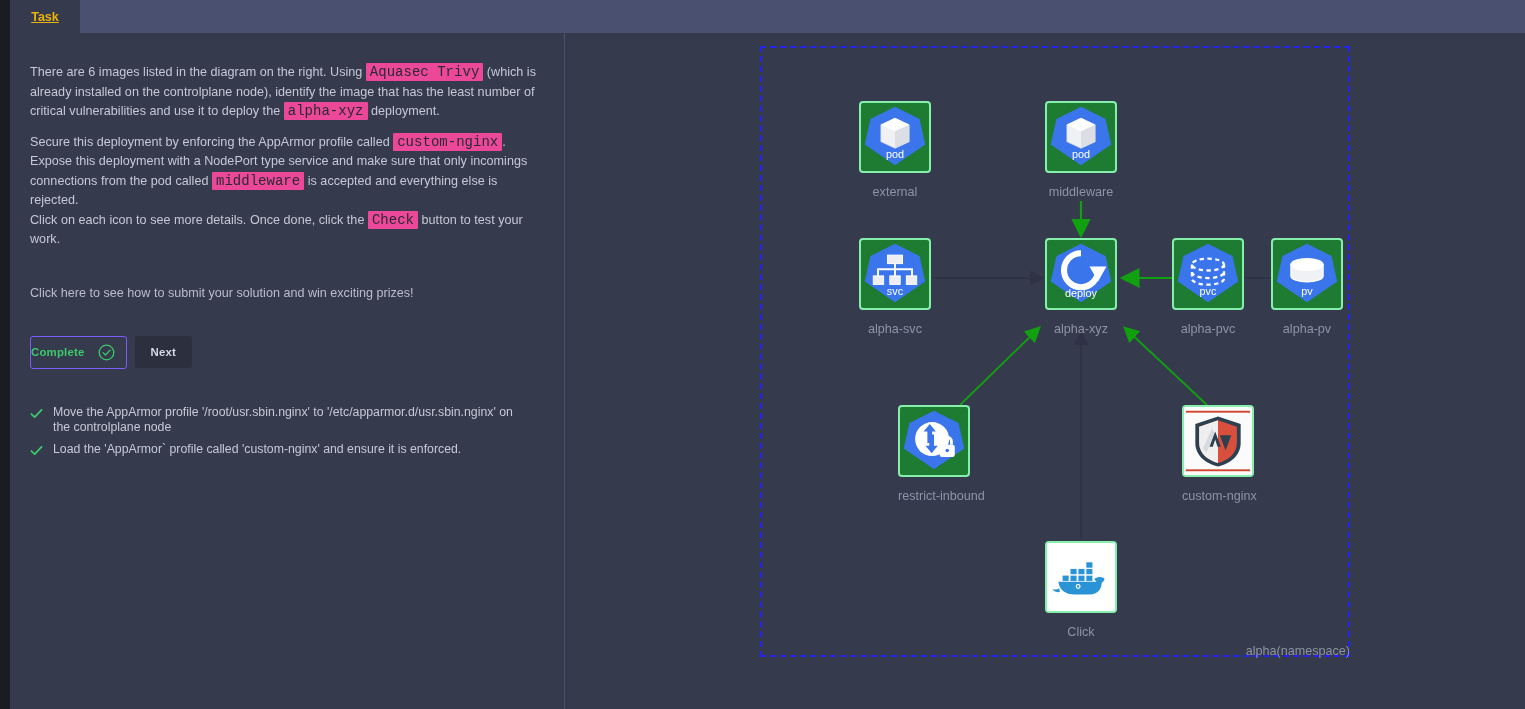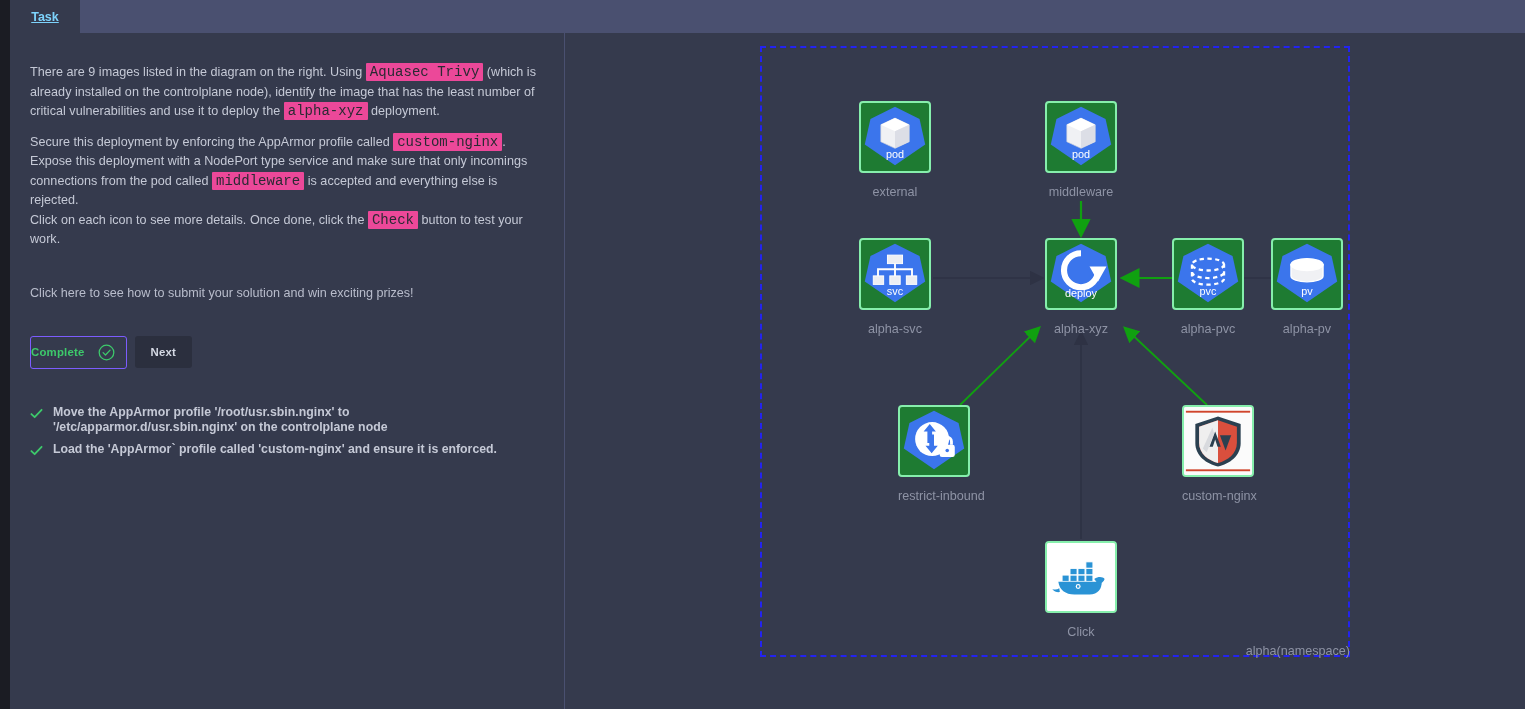--- a/index.html
+++ b/index.html
@@ -27,21 +27,21 @@
   .tab {
     min-width: 70px;
     padding: 0 18px;
     display: flex; align-items: center; justify-content: center;
     font-size: 12.5px; font-weight: bold;
     color: #c9cddb;
     background: #323647;
     border: none;
     cursor: pointer;
   }
-  .tab.active { background: #353a4d; color: #7dd3fc; text-decoration: underline; }
+  .tab.active { background: #353a4d; color: #eab308; text-decoration: underline; }
   .tab-rest { flex: 1; background: #4a5070; }
 
   
   .content {
     position: absolute; left: 10px; top: 33px;
     width: 1515px; height: 676px;
     background: #353a4d;
   }
   .divider {
     position: absolute; left: 554px; top: 0;
@@ -116,21 +116,21 @@
   .tasklist li {
     display: flex; align-items: flex-start; gap: 10px;
     margin-bottom: 6px;
     color: #c5c9d6;
     font-size: 12.3px;
     line-height: 15.6px;
   }
   .tasklist .tick {
     flex: 0 0 13px; width: 13px; height: 13px; margin-top: 2px;
   }
-  .tasklist .txt { max-width: 470px; font-weight: bold; }
+  .tasklist .txt { max-width: 470px; }
 
   
   .right {
     position: absolute; left: 555px; top: 0;
     width: 960px; height: 676px;
   }
   .ns-box {
     position: absolute;
     left: 195px; top: 13px;
     width: 590px; height: 611px;
@@ -190,21 +190,21 @@
     <button class="tab active">Task</button>
     <div class="tab-rest"></div>
   </div>
 
   <div class="content">
     <div class="divider"></div>
 
     <div class="left">
 
       <p class="para">
-        <span>There are 9 images listed in the diagram on the right. Using </span><code class="inline">Aquasec Trivy</code><span> (which is already installed on the controlplane node), identify the image that has the least number of critical vulnerabilities and use it to deploy the </span><code class="inline">alpha-xyz</code><span> deployment.</span>
+        <span>There are 6 images listed in the diagram on the right. Using </span><code class="inline">Aquasec Trivy</code><span> (which is already installed on the controlplane node), identify the image that has the least number of critical vulnerabilities and use it to deploy the </span><code class="inline">alpha-xyz</code><span> deployment.</span>
       </p>
 
       <p class="para">
         <span>Secure this deployment by enforcing the AppArmor profile called </span><code class="inline">custom-nginx</code><span>.</span><br>
         <span>Expose this deployment with a NodePort type service and make sure that only incomings connections from the pod called </span><code class="inline">middleware</code><span> is accepted and everything else is rejected.</span><br>
         <span>Click on each icon to see more details. Once done, click the </span><code class="inline">Check</code><span> button to test your work.</span>
       </p>
 
       <p class="linkline">Click here to see how to submit your solution and win exciting prizes!</p>
 

